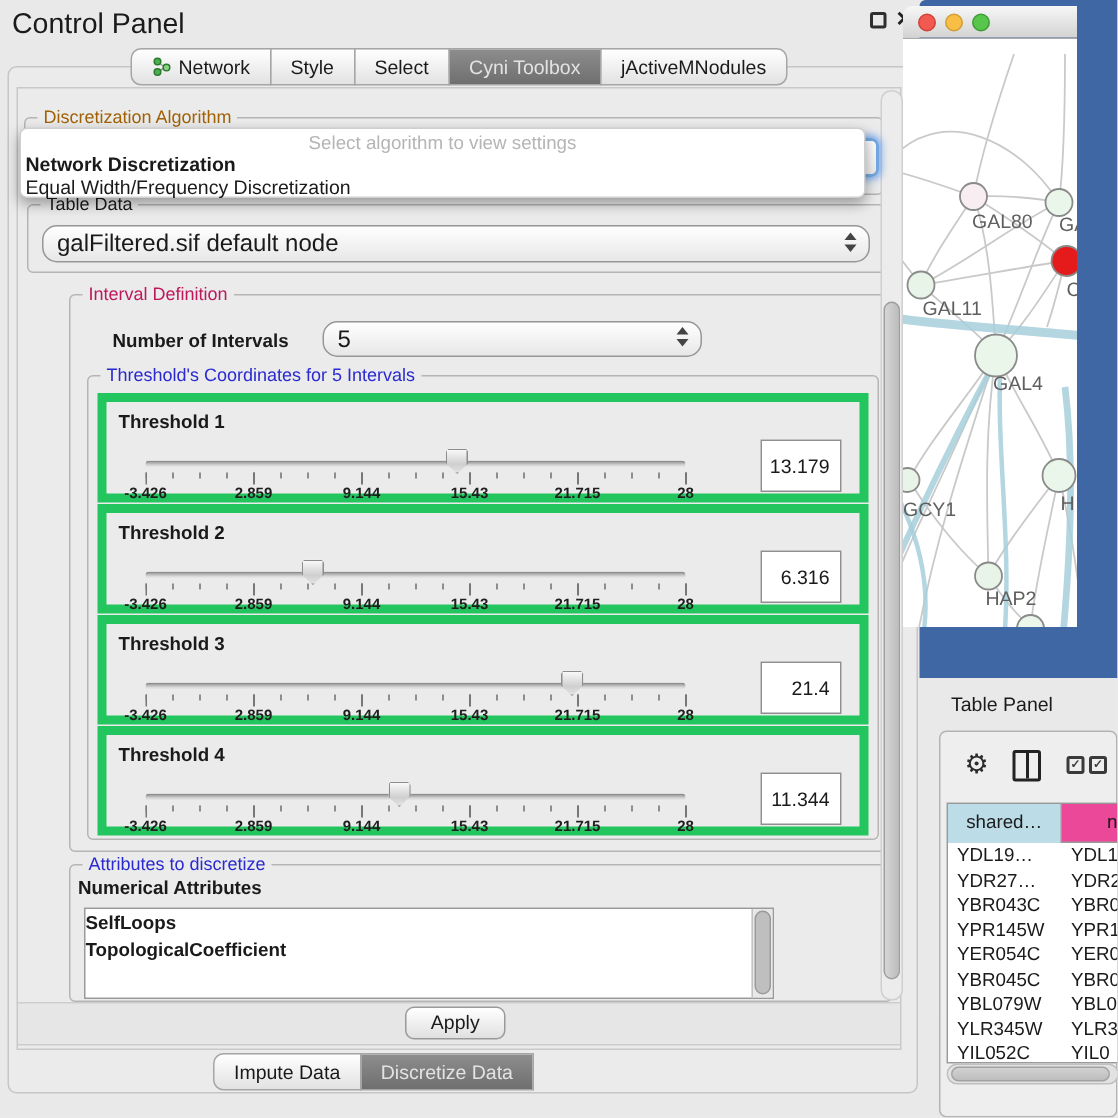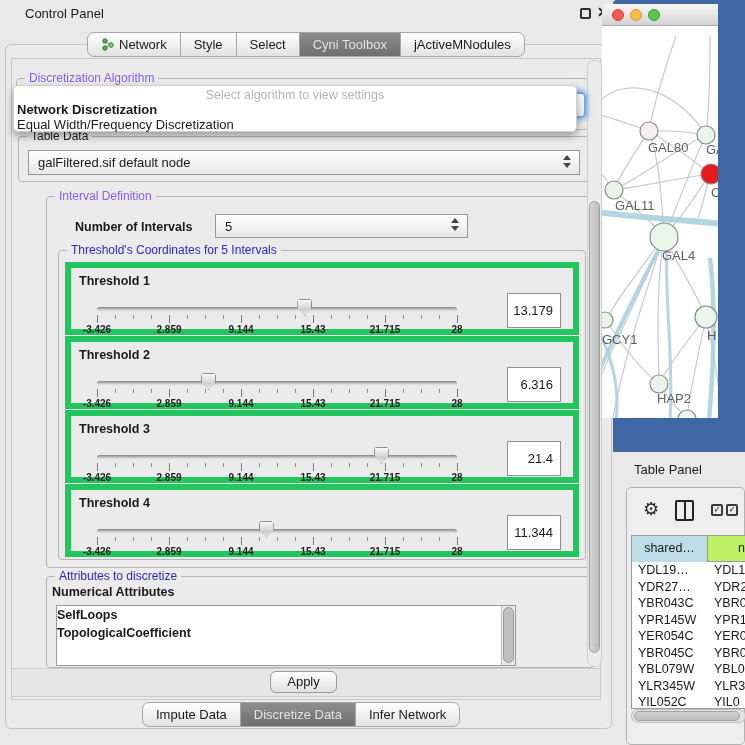--- a/index.html
+++ b/index.html
@@ -1,43 +1,43 @@
 <!DOCTYPE html>
 <html><head>
 <meta charset="utf-8">
 <style>
   * { margin:0; padding:0; box-sizing:border-box; }
   html,body { width:745px; height:745px; }
   body { position:relative; background:#e9e9e9; font-family:"Liberation Sans",sans-serif; color:#1a1a1a; overflow:hidden; }
   .abs { position:absolute; }
 
   
-  #cp-title { left:25px; top:6px; font-size:13px; }
+  #cp-title { left:8px; top:6px; font-size:19px; }
   #min-btn { left:580px; top:8px; width:11px; height:11px; border:2px solid #2e2e2e; border-radius:2px; }
   #close-btn { left:597px; top:4px; font-size:14px; font-weight:bold; color:#222; }
 
   #cp-outer { left:5px; top:44px; width:607px; height:685px; background:#ebebeb; border:1px solid #c6c6c6; border-radius:6px; }
   #cp-inner { left:11px; top:58px; width:590px; height:642px; background:#ebebeb; border:1px solid #c9c9c9; }
 
   
   #top-tabs { left:88px; top:32px; display:flex; z-index:6; }
   .seg-tab { height:25px; line-height:23px; padding:0 13px; font-size:13px; background:linear-gradient(#ffffff,#e2e2e2); border:1px solid #a6a6a6; margin-left:-1px; white-space:nowrap; display:flex; align-items:center; gap:5px; }
   .seg-tab.first { border-radius:7px 0 0 7px; }
   .seg-tab.last  { border-radius:0 7px 7px 0; }
   .seg-tab.selected { background:linear-gradient(#8d8d8d,#6f6f6f); color:#e3e3e3; }
 
   
   .groupbox { position:absolute; border:1px solid #b5b5b5; border-radius:4px; }
   .grouplabel { position:absolute; top:-8px; left:8px; background:#ebebeb; padding:0 4px; font-size:12px; white-space:nowrap; }
-  .lab-green { color:#8b5cf6; }
+  .lab-green { color:#be185d; }
   .lab-blue  { color:#2a2ad0; }
-  .lab-dim   { color:#8b5cf6; }
-
-  
-  .combo { position:absolute; height:25px; background:linear-gradient(#ffffff,#e7e7e7); border:1px solid #979797; border-radius:0; font-size:13px; line-height:23px; padding-left:9px; }
+  .lab-dim   { color:#a16207; }
+
+  
+  .combo { position:absolute; height:25px; background:linear-gradient(#ffffff,#e7e7e7); border:1px solid #979797; border-radius:10px; font-size:16px; line-height:23px; padding-left:9px; }
   .spin { position:absolute; right:8px; top:4px; width:8px; }
   .spin .up { width:0; height:0; border-left:4px solid transparent; border-right:4px solid transparent; border-bottom:5px solid #444; margin-bottom:3px; }
   .spin .dn { width:0; height:0; border-left:4px solid transparent; border-right:4px solid transparent; border-top:5px solid #444; }
 
   
   #algo-popup { left:13px; top:85px; width:564px; height:47px; background:#fff; border:1px solid #cfcfcf; border-radius:5px; box-shadow:0 4px 9px rgba(0,0,0,0.35); z-index:20; }
   #algo-placeholder { position:absolute; top:2px; left:0; width:100%; text-align:center; color:#b5b5b5; font-size:12.5px; }
   .algo-item { position:absolute; left:3px; font-size:13px; white-space:nowrap; }
   #combo-fragment { left:26px; top:92px; width:560px; height:26px; border:2px solid #74a9e2; border-radius:5px; box-shadow:0 0 5px 2px rgba(98,156,240,0.75); background:linear-gradient(#fff,#eee); z-index:5; }
 
@@ -78,21 +78,21 @@
 
   
   #tp-title { left:634px; top:462px; font-size:13px; }
   #tp-container { left:626px; top:487px; width:119px; height:258px; background:#eeeeee; border:1px solid #b3b3b3; border-radius:5px; }
   #gear-icon { position:absolute; left:16px; top:10px; font-size:18px; color:#2c2c2c; }
   #split-icon { position:absolute; left:48px; top:12px; width:19px; height:21px; border:2px solid #222; border-radius:2px; }
   #split-icon div { position:absolute; left:7px; top:0; width:2px; height:17px; background:#222; }
   .mini-check { position:absolute; top:16px; width:12px; height:12px; border:2px solid #3a3a3a; border-radius:2px; font-size:8px; line-height:8px; text-align:center; color:#3a3a3a; font-weight:bold; }
 
   #tp-table { position:absolute; left:4px; top:47px; width:115px; height:174px; background:#fff; border:1px solid #9a9a9a; overflow:hidden; }
-  #tp-header { position:absolute; left:0; top:0; width:100%; height:26px; background:#bef264; border-bottom:1px solid #9a9a9a; }
+  #tp-header { position:absolute; left:0; top:0; width:100%; height:26px; background:#ec4899; border-bottom:1px solid #9a9a9a; }
   #tp-col1-h { position:absolute; left:0; top:0; width:76px; height:26px; background:#bcdde8; border-right:1px solid #9a9a9a; text-align:center; line-height:25px; font-size:12.5px; }
   #tp-col2-h { position:absolute; left:76px; top:0; height:26px; line-height:25px; padding-left:30px; font-size:12.5px; }
   #tp-rows { position:absolute; left:0; top:26px; width:100%; }
   .tp-row { position:relative; height:16.5px; font-size:12.5px; }
   .tp-c1 { position:absolute; left:6px; top:1px; white-space:nowrap; }
   .tp-c2 { position:absolute; left:82px; top:1px; white-space:nowrap; }
   #tp-hscroll { position:absolute; left:4px; top:221px; width:115px; height:14px; background:#e2e2e2; border:1px solid #c0c0c0; border-radius:7px; }
   #tp-hthumb { position:absolute; left:2px; top:1px; width:106px; height:10px; background:linear-gradient(#d2d2d2,#bdbdbd); border:1px solid #a2a2a2; border-radius:5px; }
 
   text { font-family:"Liberation Sans",sans-serif; }
@@ -231,21 +231,20 @@
 <div class="abs" id="cp-scrollbar">
   <div id="cp-scroll-thumb"></div>
 </div>
 
 <div class="abs" id="apply-strip"></div>
 <div class="abs" id="apply-btn">Apply</div>
 
 <div class="abs" id="bottom-tabs">
   <div class="seg-tab first">Impute Data</div>
   <div class="seg-tab selected">Discretize Data</div>
-  <div class="seg-tab last">Infer Network</div>
 </div>
 
 <div class="abs" id="net-desktop"></div>
 <div class="abs" id="mac-win">
   <div id="mac-titlebar">
     <div class="tl" style="left:10px;background:#f25950;border:1px solid #ce423b;"></div>
     <div class="tl" style="left:28px;background:#f8be45;border:1px solid #d29e35;"></div>
     <div class="tl" style="left:46px;background:#58c64c;border:1px solid #3f9c37;"></div>
   </div>
   <div id="net-canvas">

